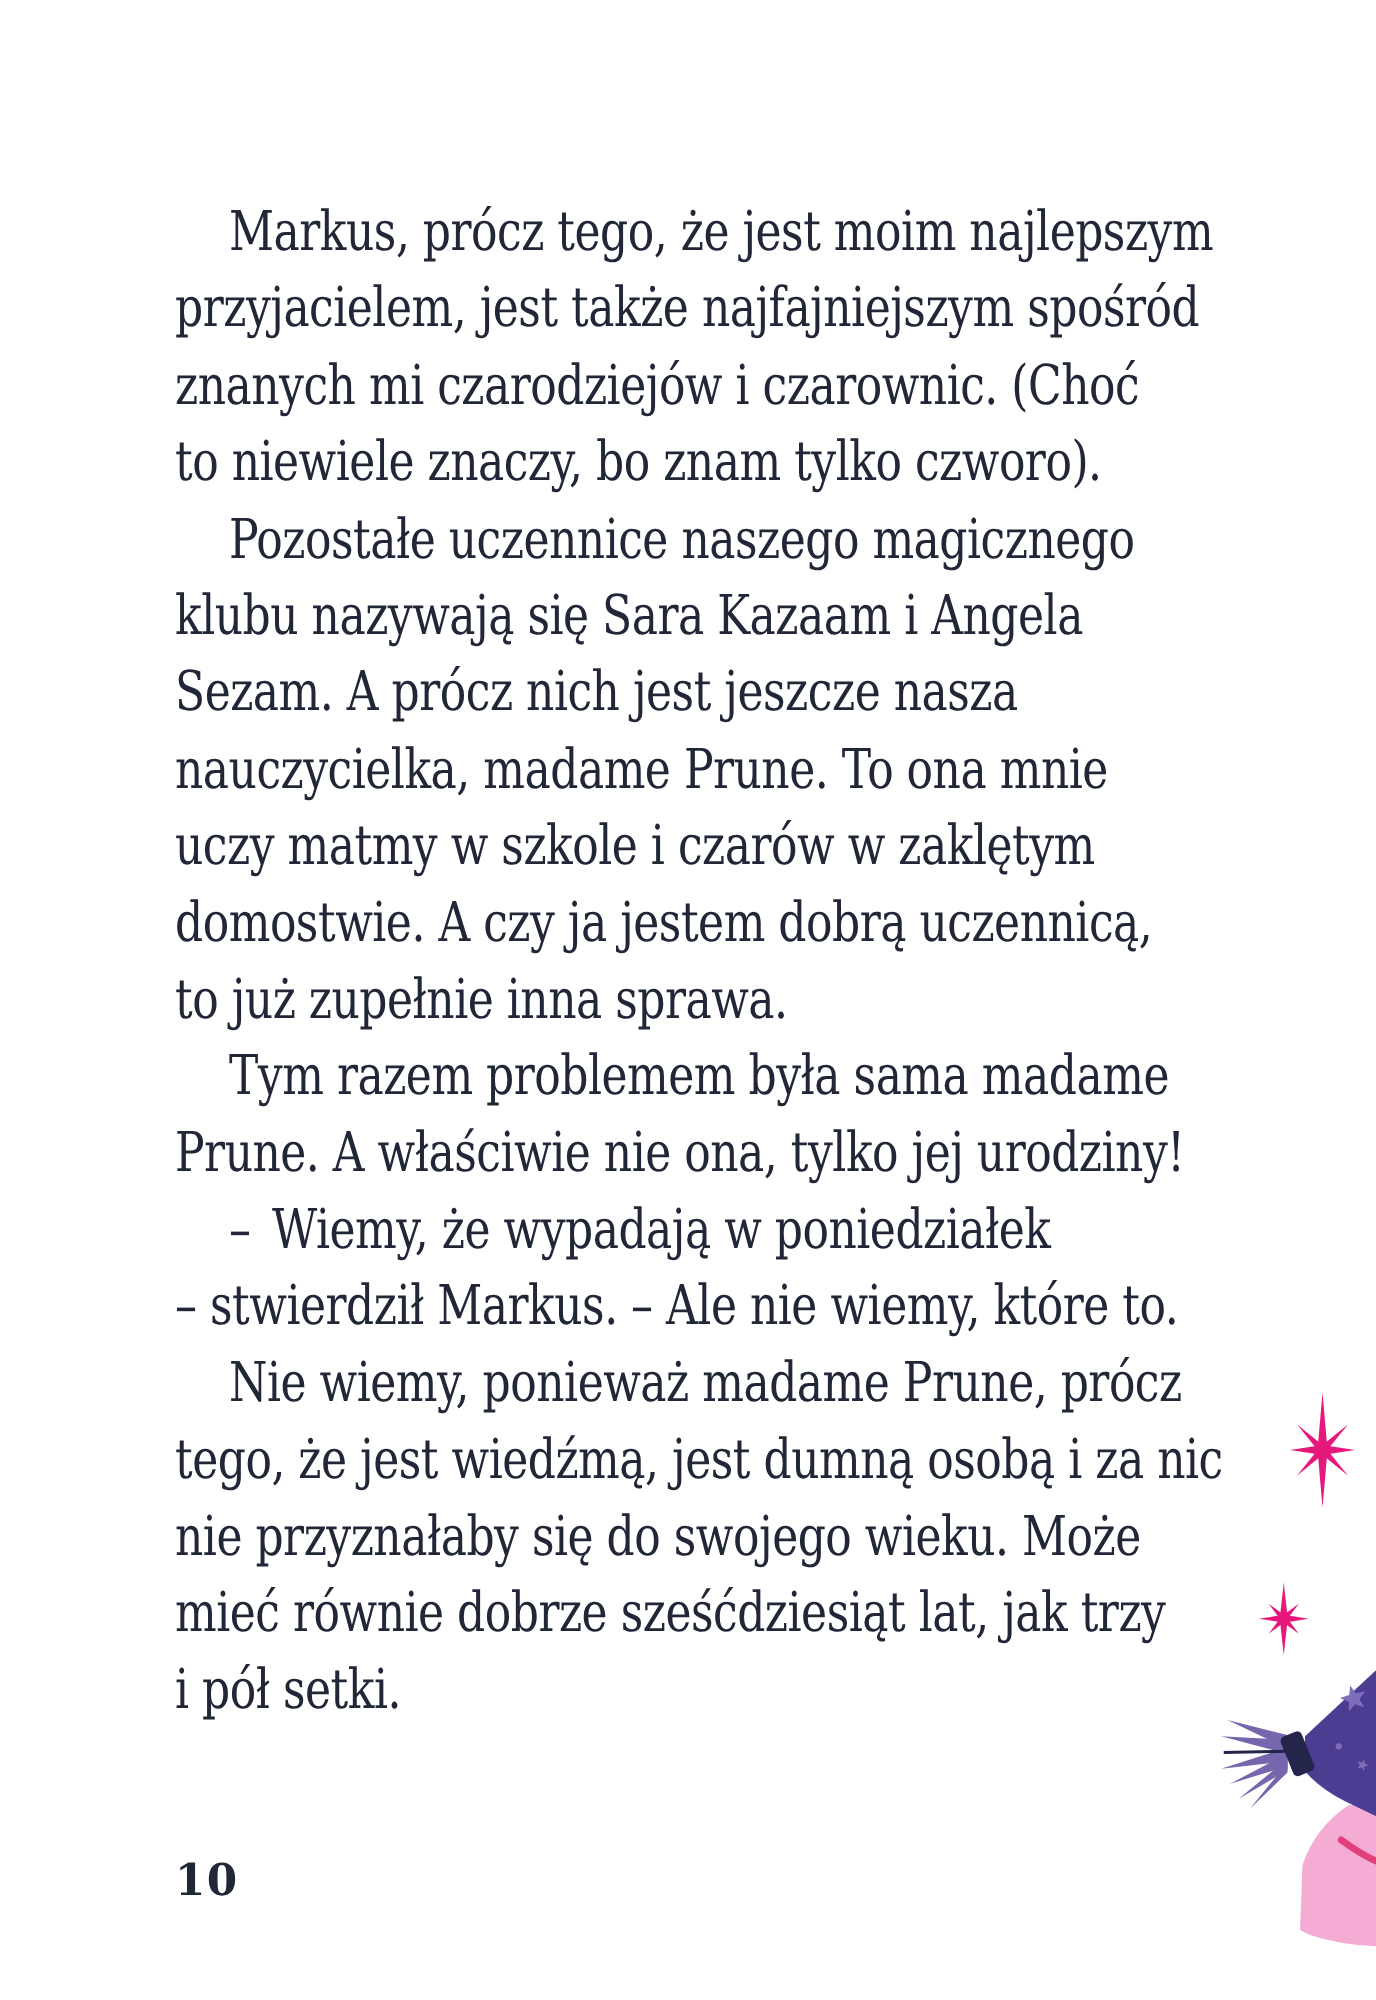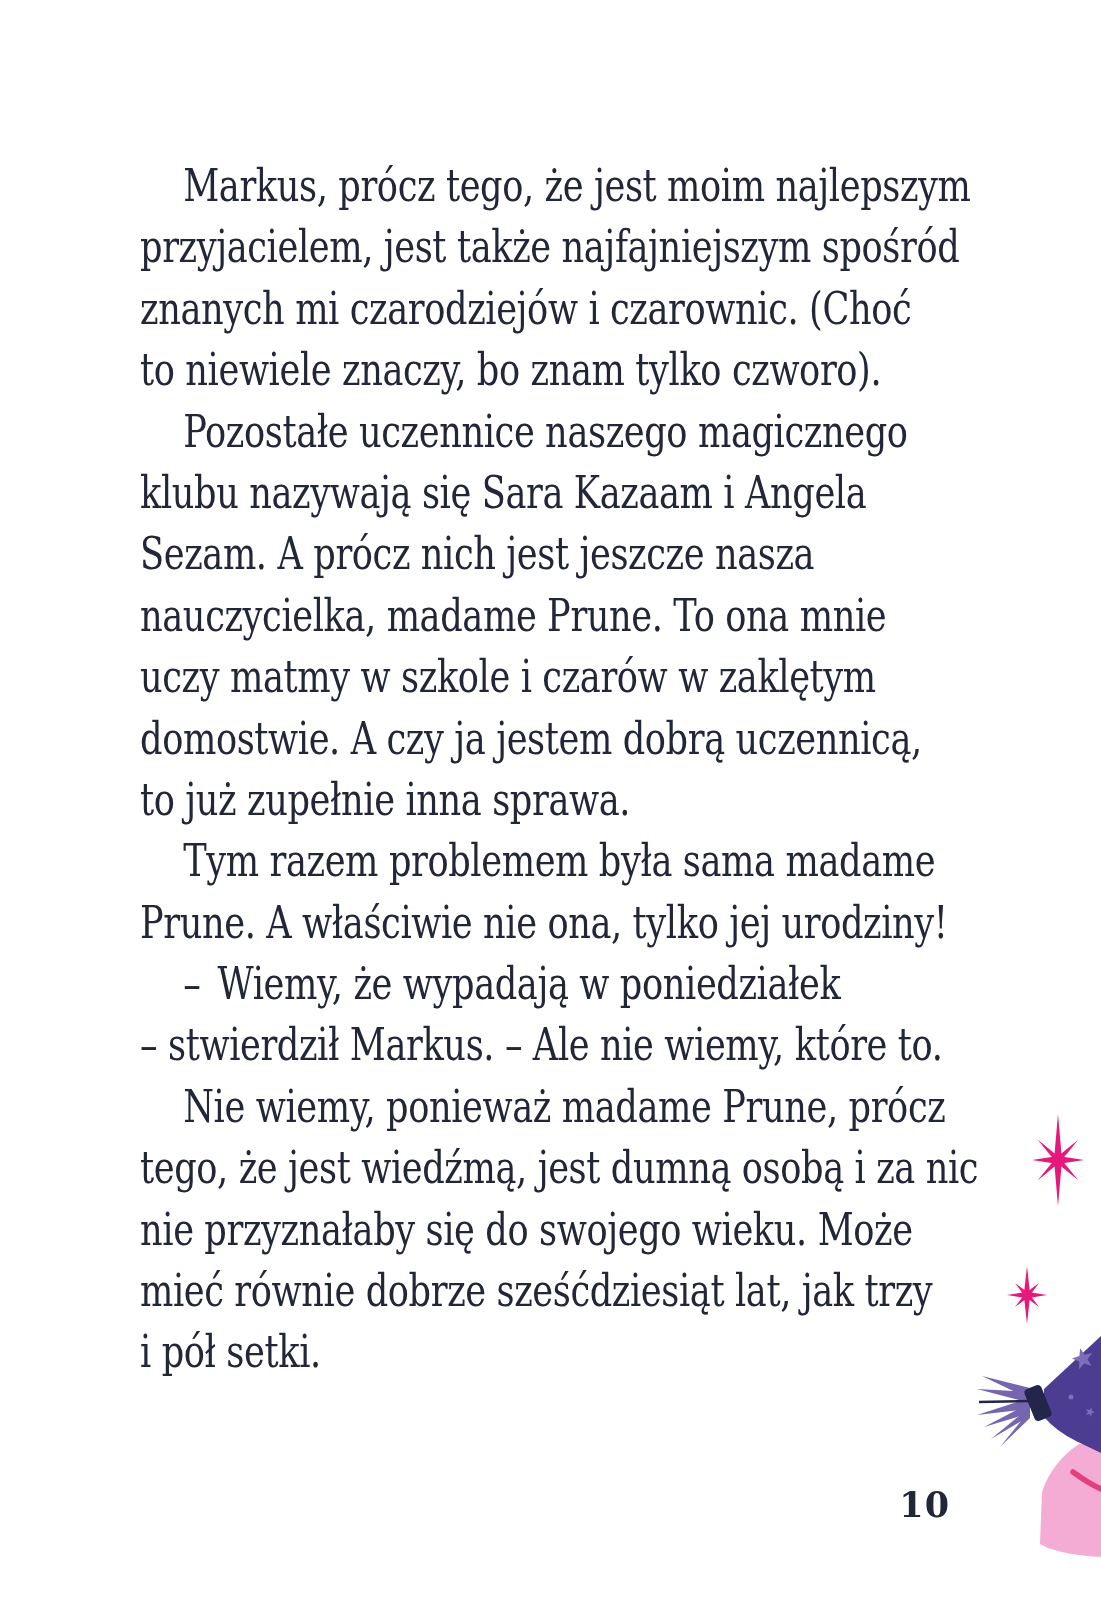--- a/index.html
+++ b/index.html
@@ -26,21 +26,21 @@
     letter-spacing: -0.5px;
     transform: scaleX(0.8);
     transform-origin: 0 0;
   }
   .line.indent { padding-left: 54px; }
   .page-number {
     position: absolute;
     left: 140px;
     top: 1484px;
     width: 810px;
-    text-align: right;
+    text-align: left;
     font-size: 35px;
     font-weight: bold;
     letter-spacing: 1px;
   }
   .corner-art {
     position: absolute;
     left: 960px;
     top: 1100px;
     width: 141px;
     height: 500px;

